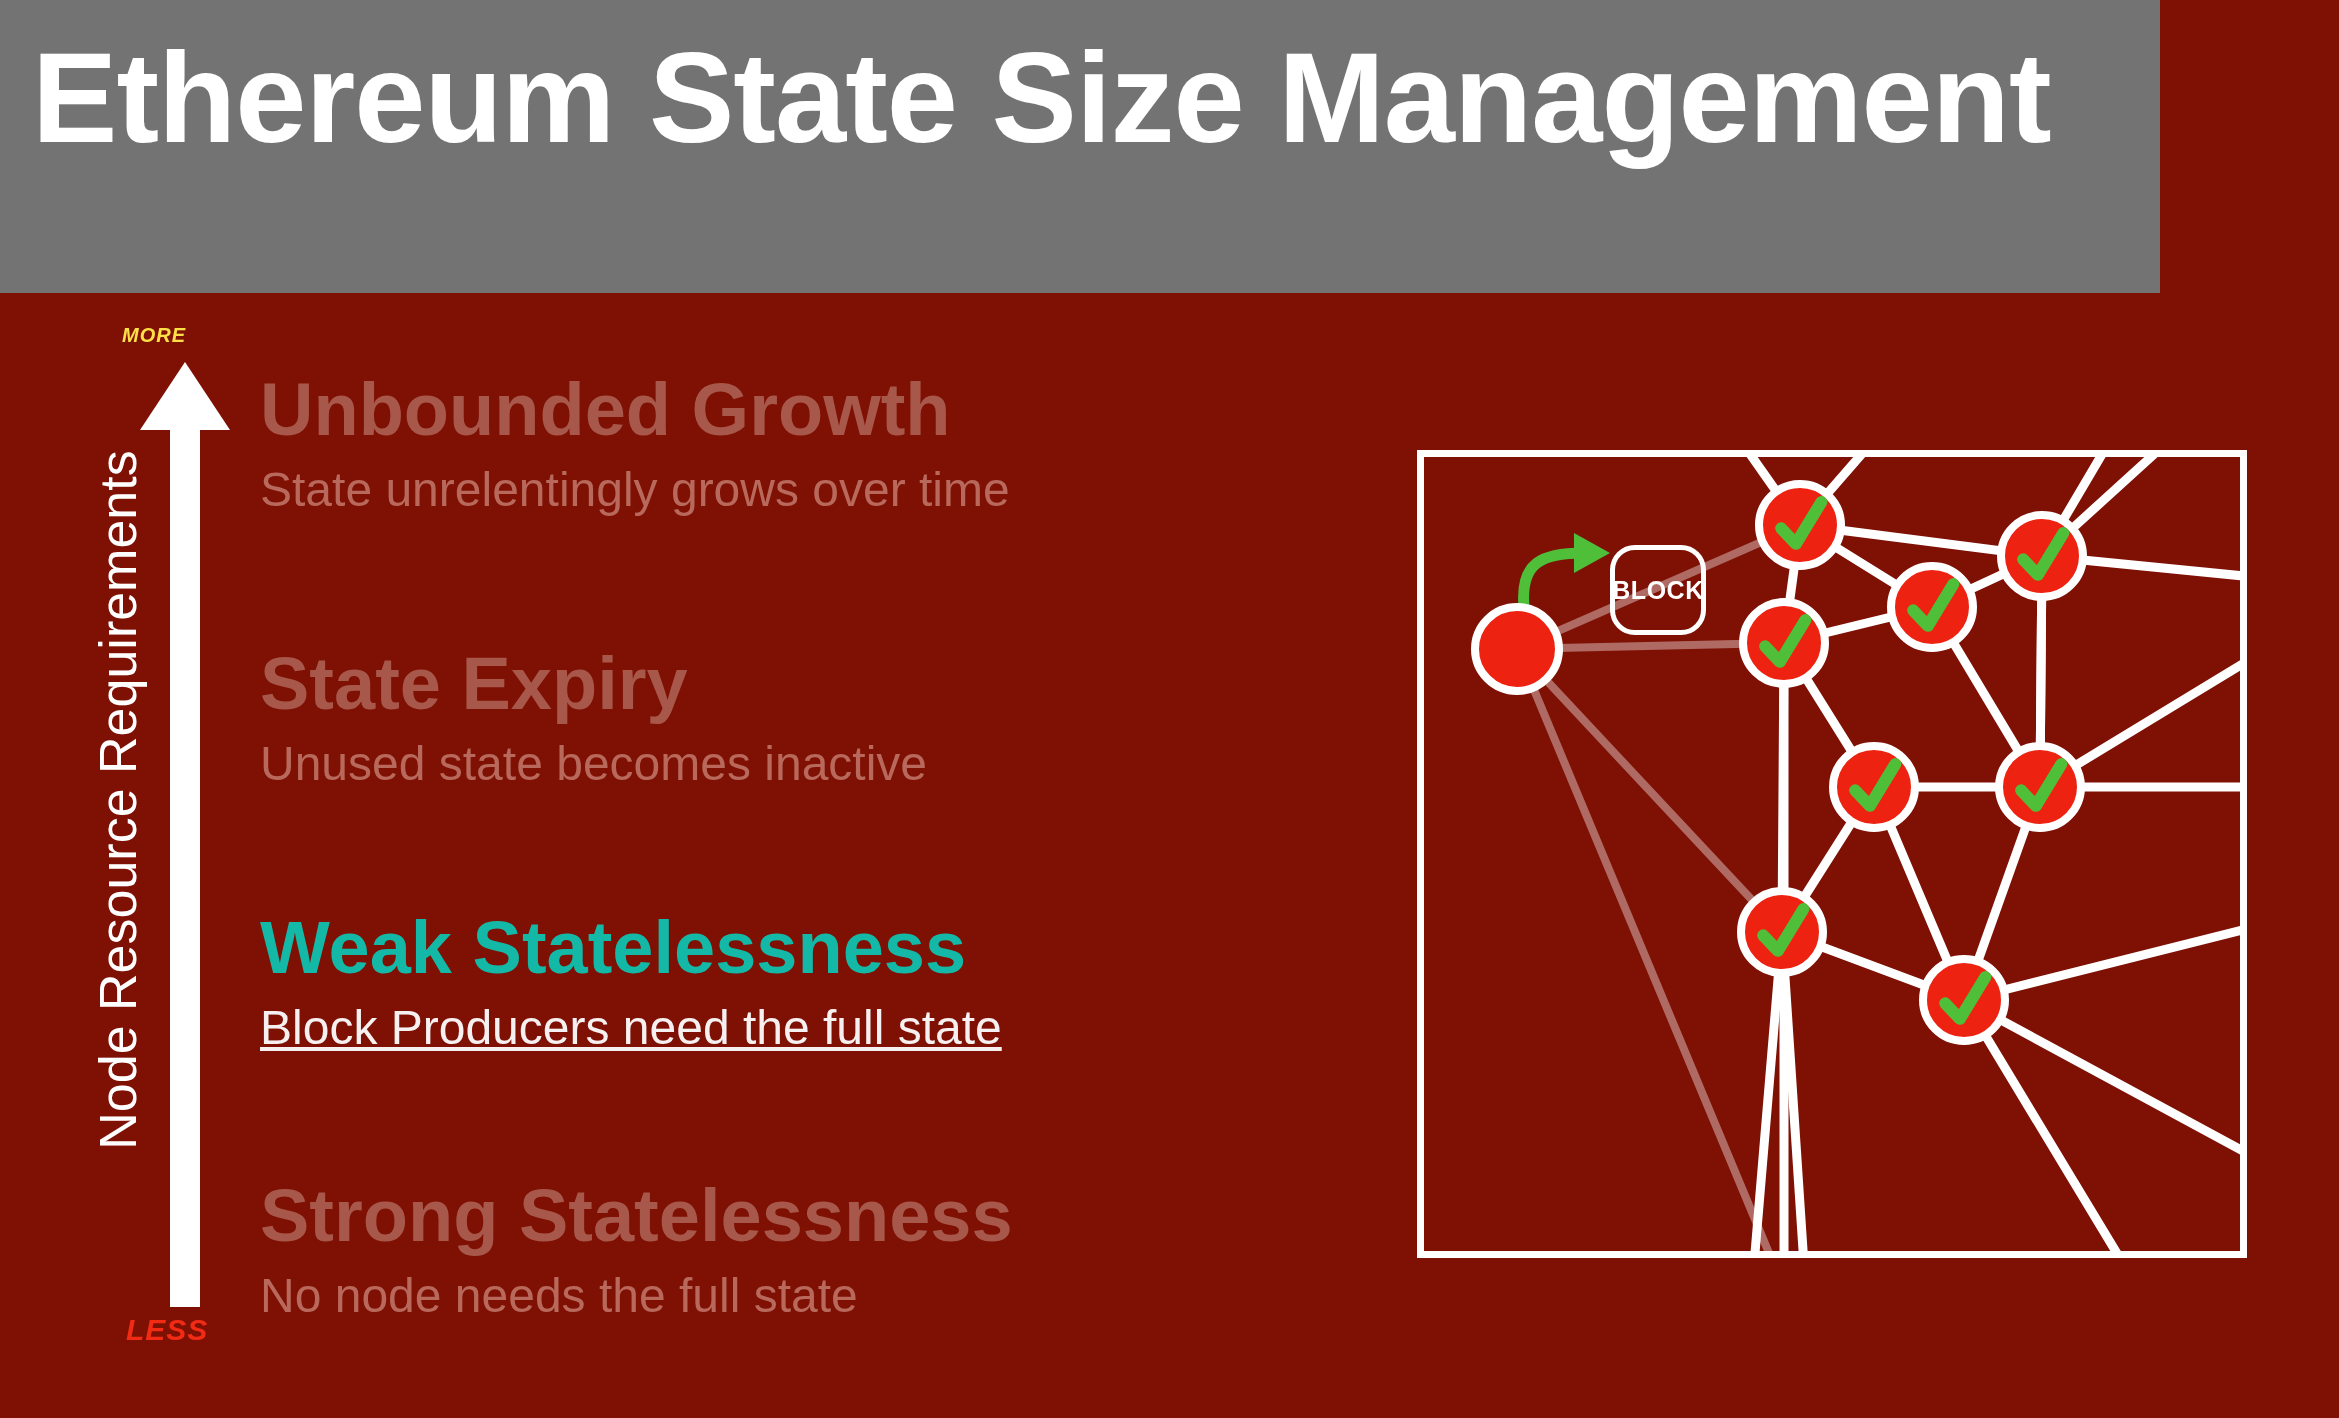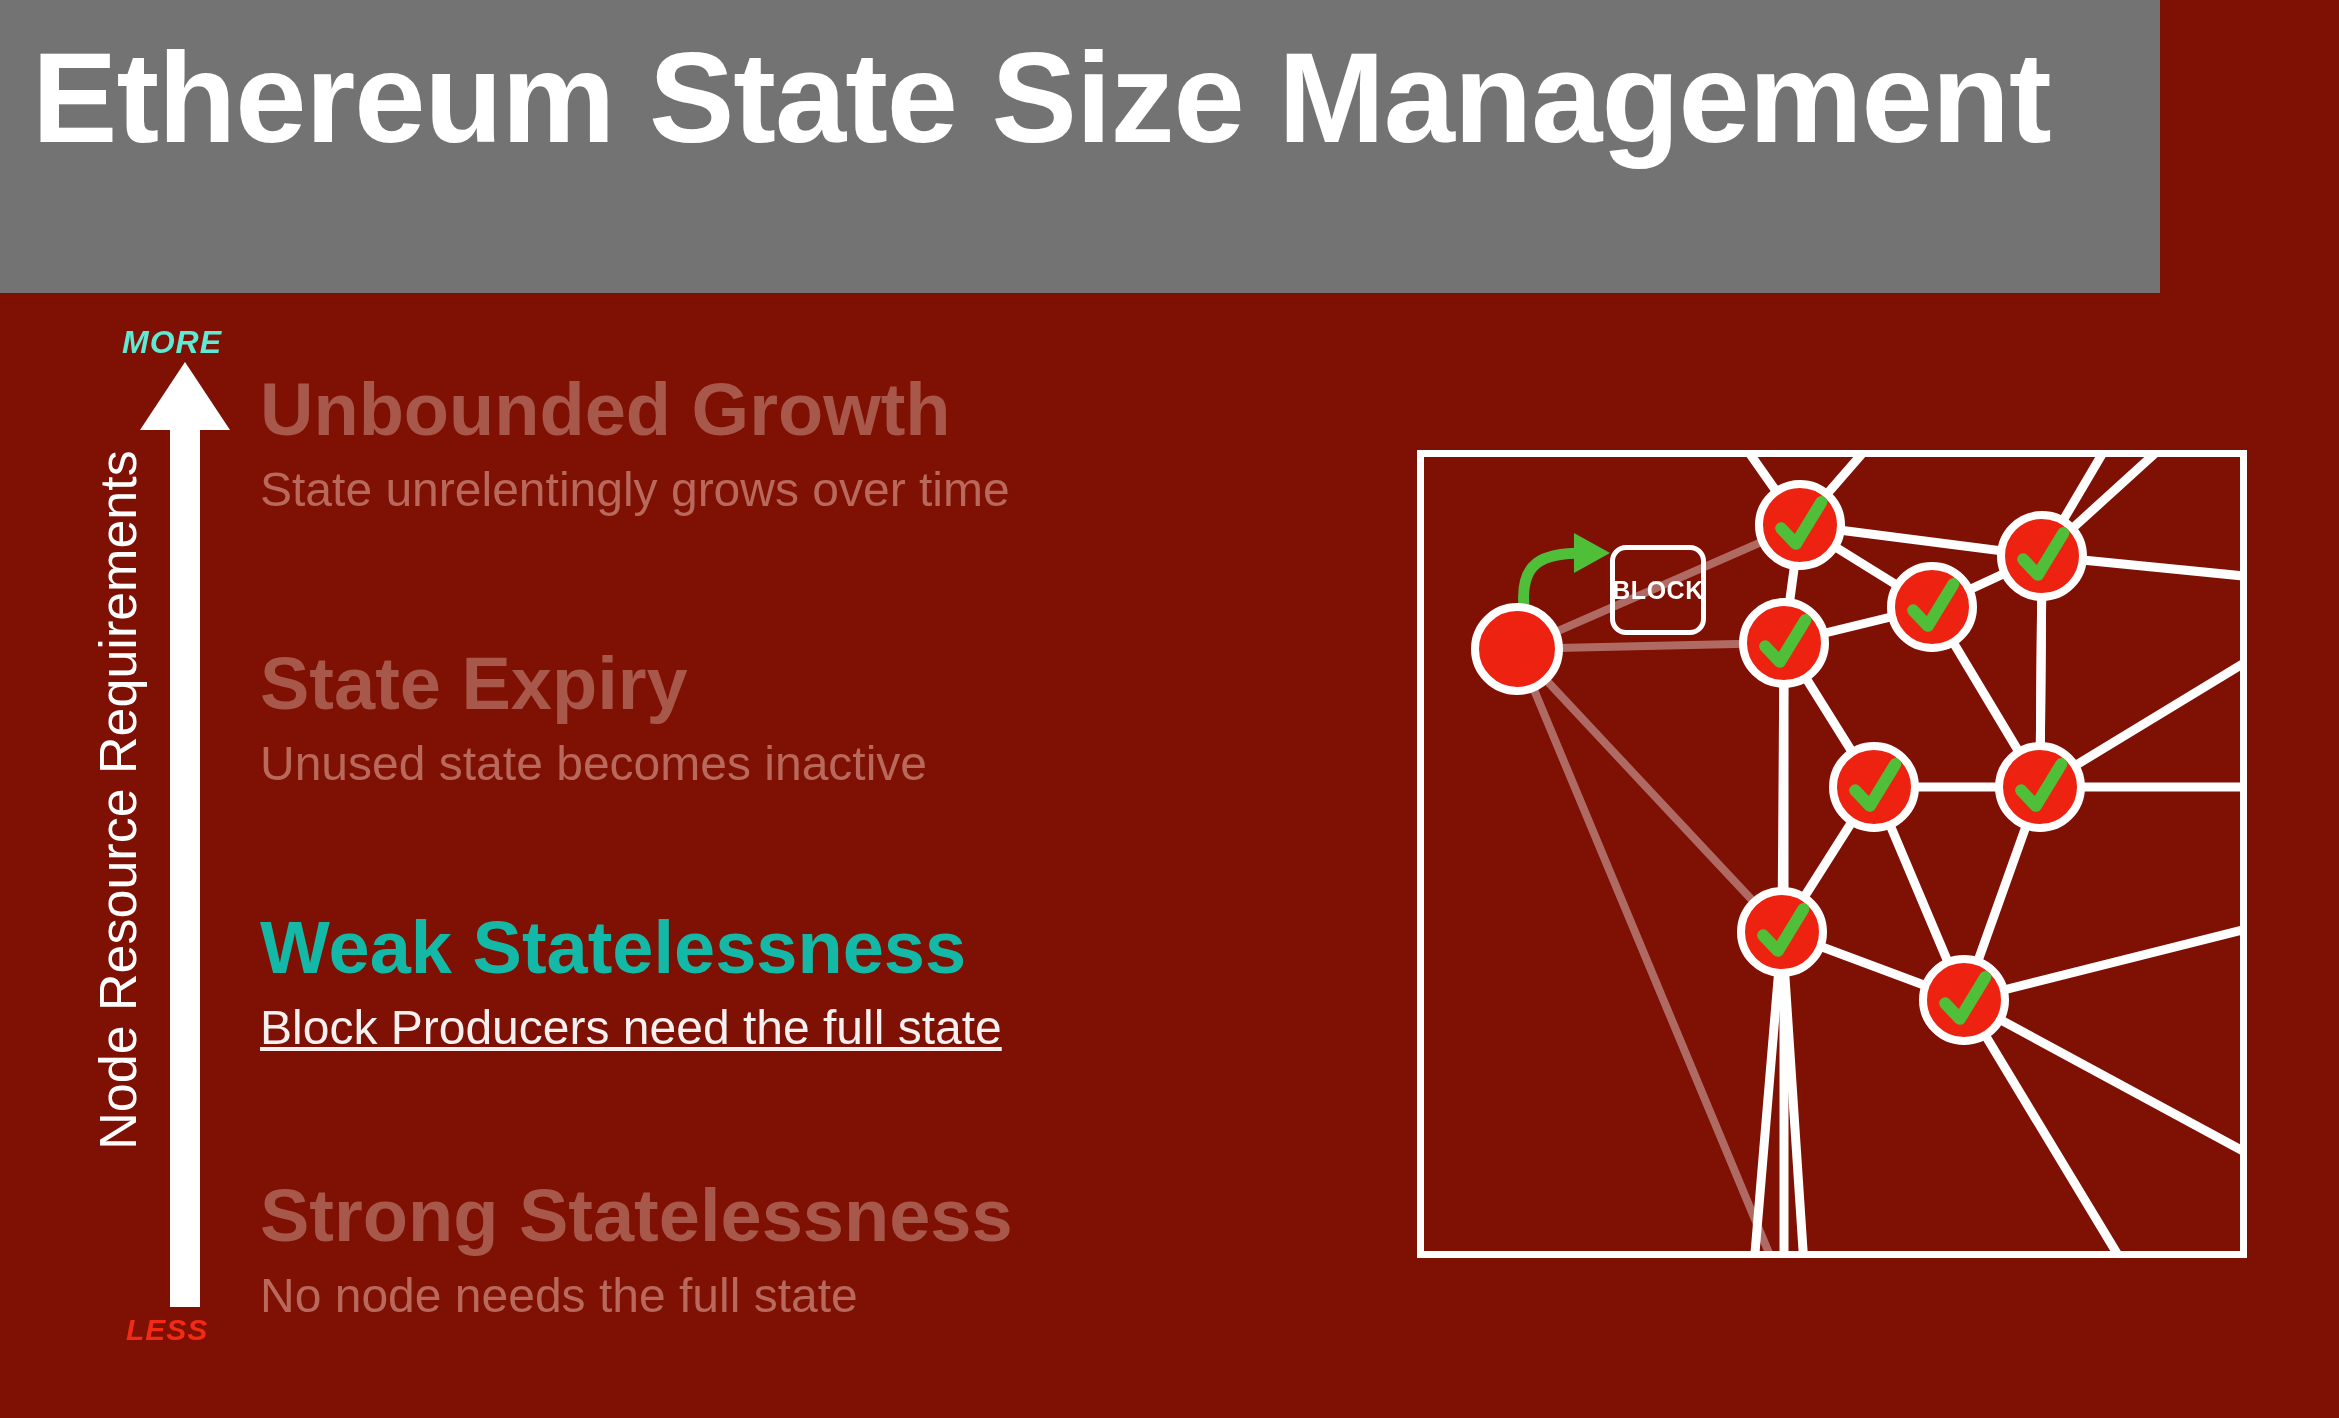--- a/index.html
+++ b/index.html
@@ -50,22 +50,22 @@
     position: absolute;
     left: 60px;
     top: 300px;
     width: 250px;
     height: 1060px;
   }
   #axis-more {
     position: absolute;
     left: 62px;
     top: 24px;
-    color: #5eead4;
-    font-size: 32px;
+    color: #fde047;
+    font-size: 20px;
     font-style: italic;
     font-weight: bold;
     letter-spacing: 1px;
   }
   #axis-less {
     position: absolute;
     left: 66px;
     top: 1013px;
     color: #f22b14;
     font-size: 30px;
@@ -157,21 +157,21 @@
     height: 808px;
     display: block;
   }
   #block-box {
     position: absolute;
     left: 186px;
     top: 88px;
     width: 96px;
     height: 90px;
     border: 5px solid #ffffff;
-    border-radius: 16px;
+    border-radius: 25px;
     box-sizing: border-box;
     display: flex;
     align-items: center;
     justify-content: center;
   }
   #block-box .blk-label {
     color: #ffffff;
     font-size: 25px;
     font-weight: bold;
     letter-spacing: 0.5px;

